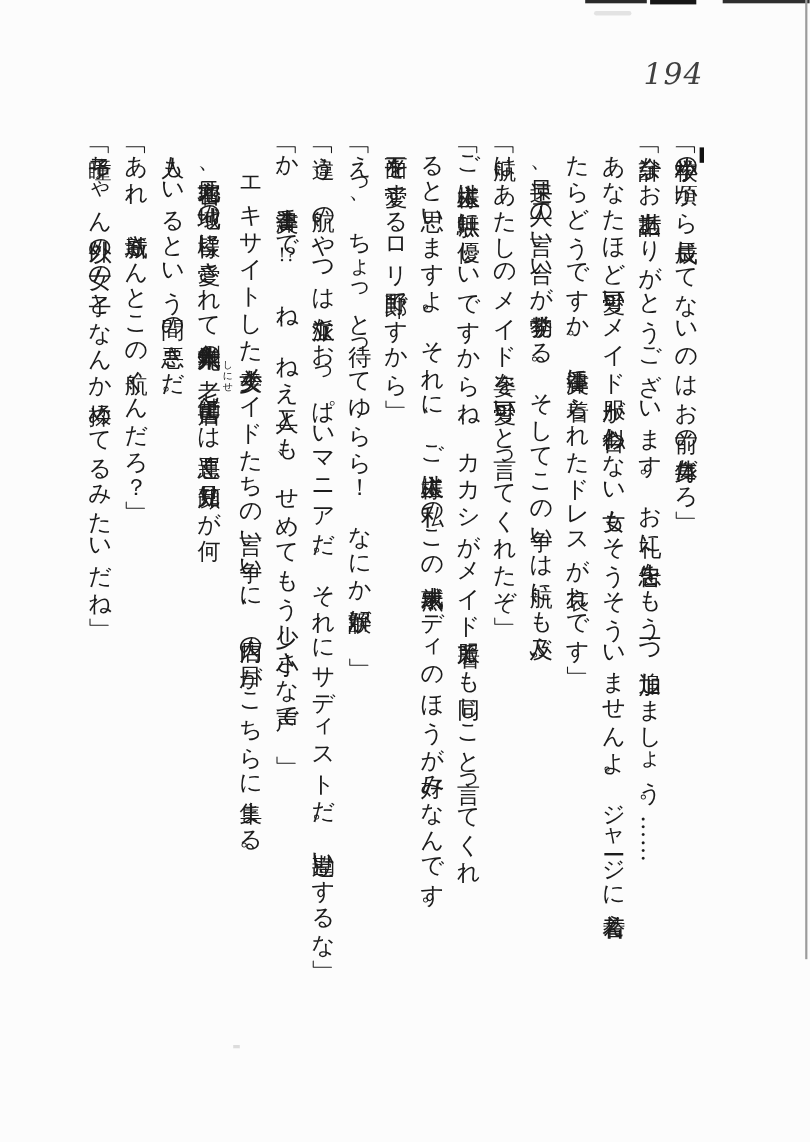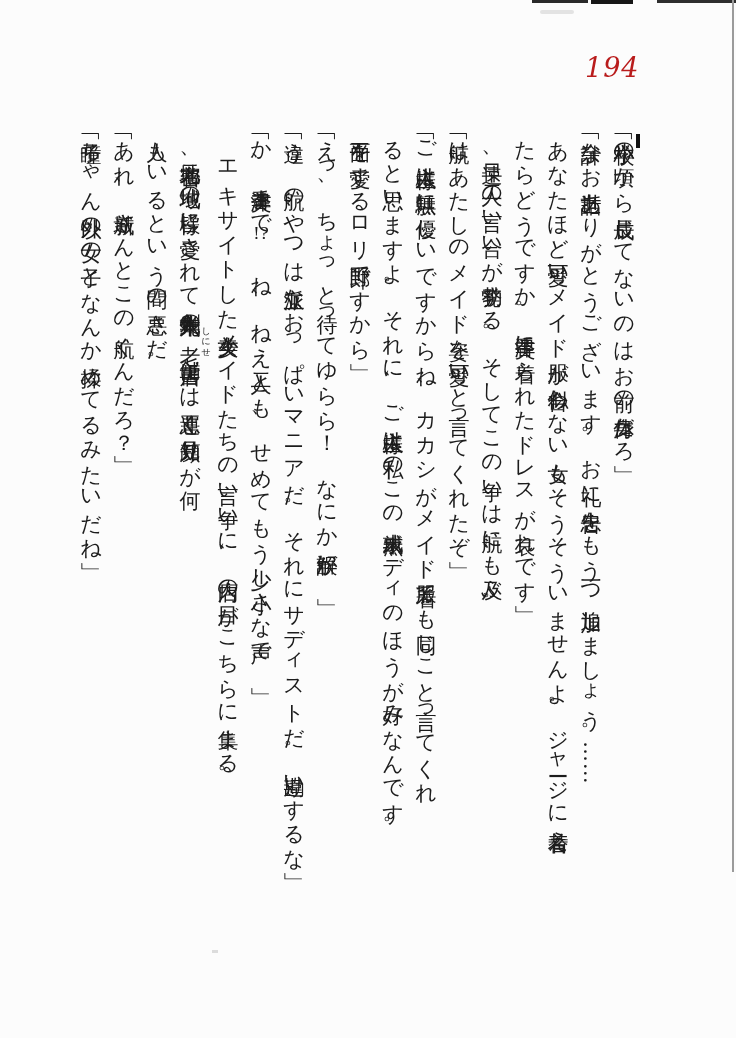--- a/index.html
+++ b/index.html
@@ -20,21 +20,21 @@
   }
   
   .page-number {
     position: absolute;
     top: 52px;
     left: 585px;
     font-family: "DejaVu Serif", "Liberation Serif", serif;
     font-style: italic;
     font-size: 27px;
     letter-spacing: 1px;
-    color: #b91c1c;
+    color: #404040;
   }
   
   .text-block {
     position: absolute;
     top: 126px;
     right: 96px;
     height: 836px;
     writing-mode: vertical-rl;
     -webkit-writing-mode: vertical-rl;
     text-orientation: mixed;

